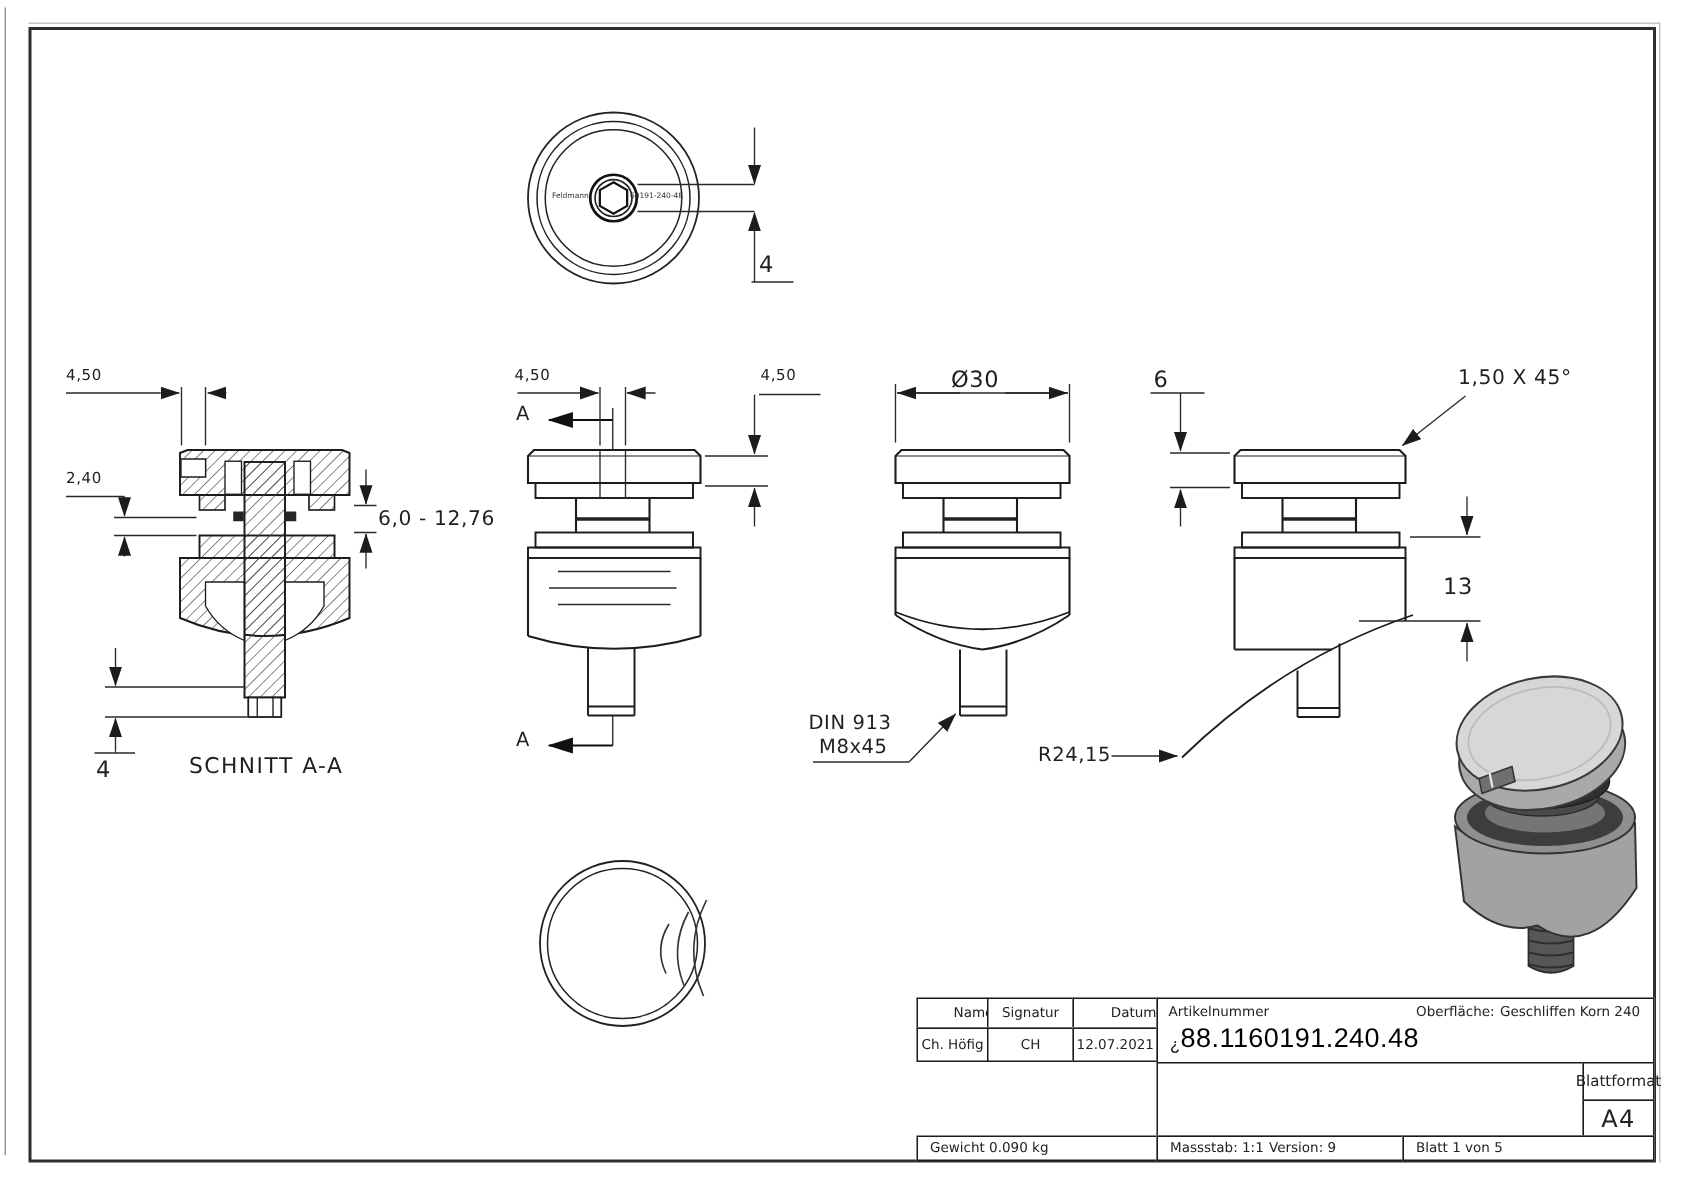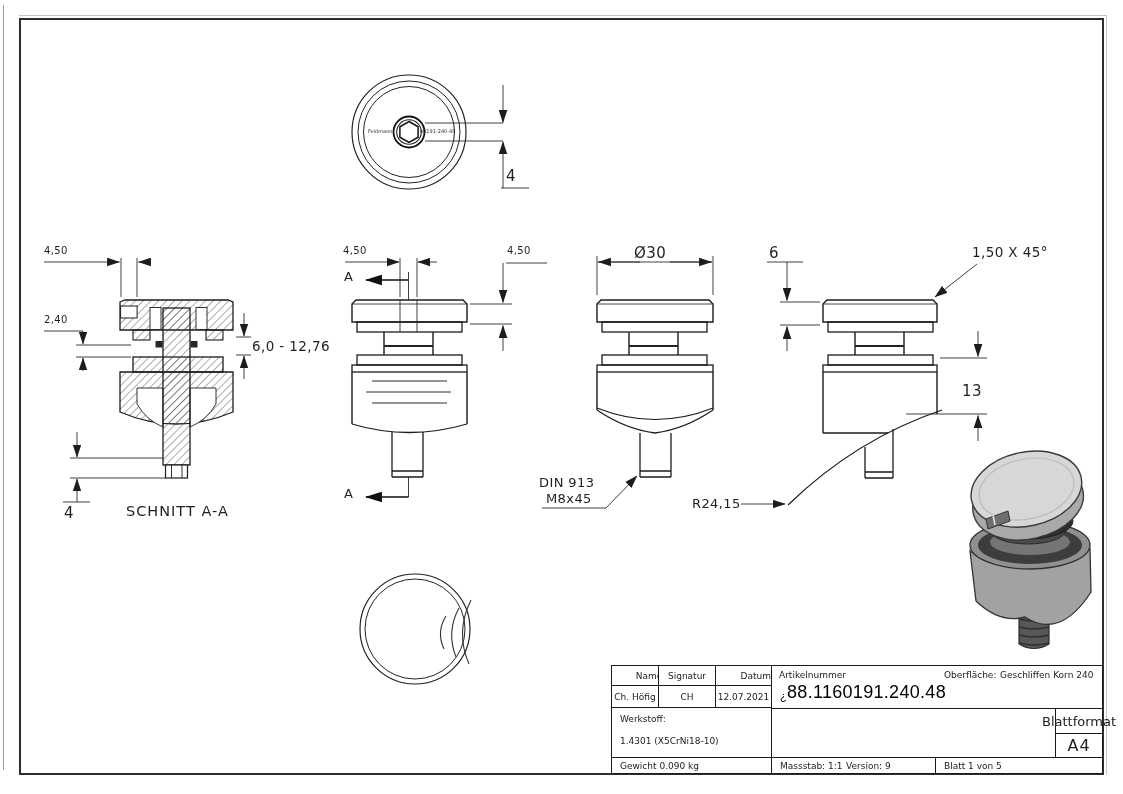--- a/index.html
+++ b/index.html
@@ -246,28 +246,24 @@
 
   <div class="tb" style="left:771px;top:665px;width:332px;height:44px;">
     <span class="lbl" style="left:7px;top:4px;text-align:center;">Artikelnummer</span>
     <span class="lbl" style="left:172px;top:4px;">Oberfläche:</span>
     <span class="lbl" style="left:228px;top:4px;">Geschliffen Korn 240</span>
     <div class="artnum">
       <span class="pre">¿</span><span>88.1160191.240.48</span>
     </div>
   </div>
 
-  <div class="tb" style="left:611px;top:707px;width:161px;height:51px;">
-    <span class="lbl" style="left:8px;top:6px;">Werkstoff:</span>
-    <span class="lbl" style="left:8px;top:28px;">1.4301 (X5CrNi18-10)</span>
-  </div>
 
   <div class="tb" style="left:771px;top:708px;width:285px;height:50px;"></div>
 
-  <div class="tb center" style="left:1055px;top:708px;width:48px;height:26px;font-size:13px;">
+  <div class="tb center" style="left:1055px;top:708px;width:48px;height:26px;font-size:10px;">
       <span>Blattformat</span>
     </div>
   <div class="tb center a4" style="left:1055px;top:733px;width:48px;height:25px;">
       <span>A4</span>
     </div>
 
   <div class="tb" style="left:611px;top:757px;width:161px;height:17px;">
     <span class="lbl" style="left:8px;top:3px;">Gewicht 0.090 kg</span>
   </div>
   <div class="tb" style="left:771px;top:757px;width:165px;height:17px;">

